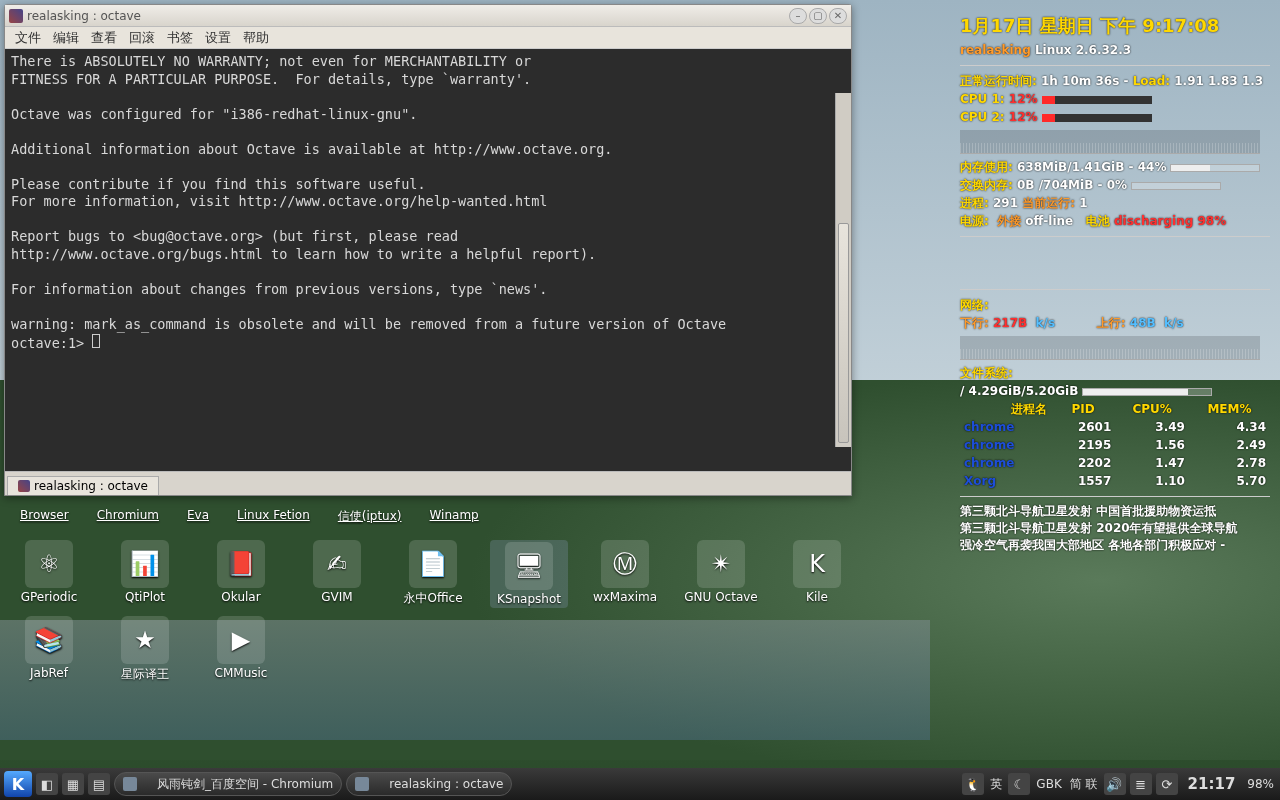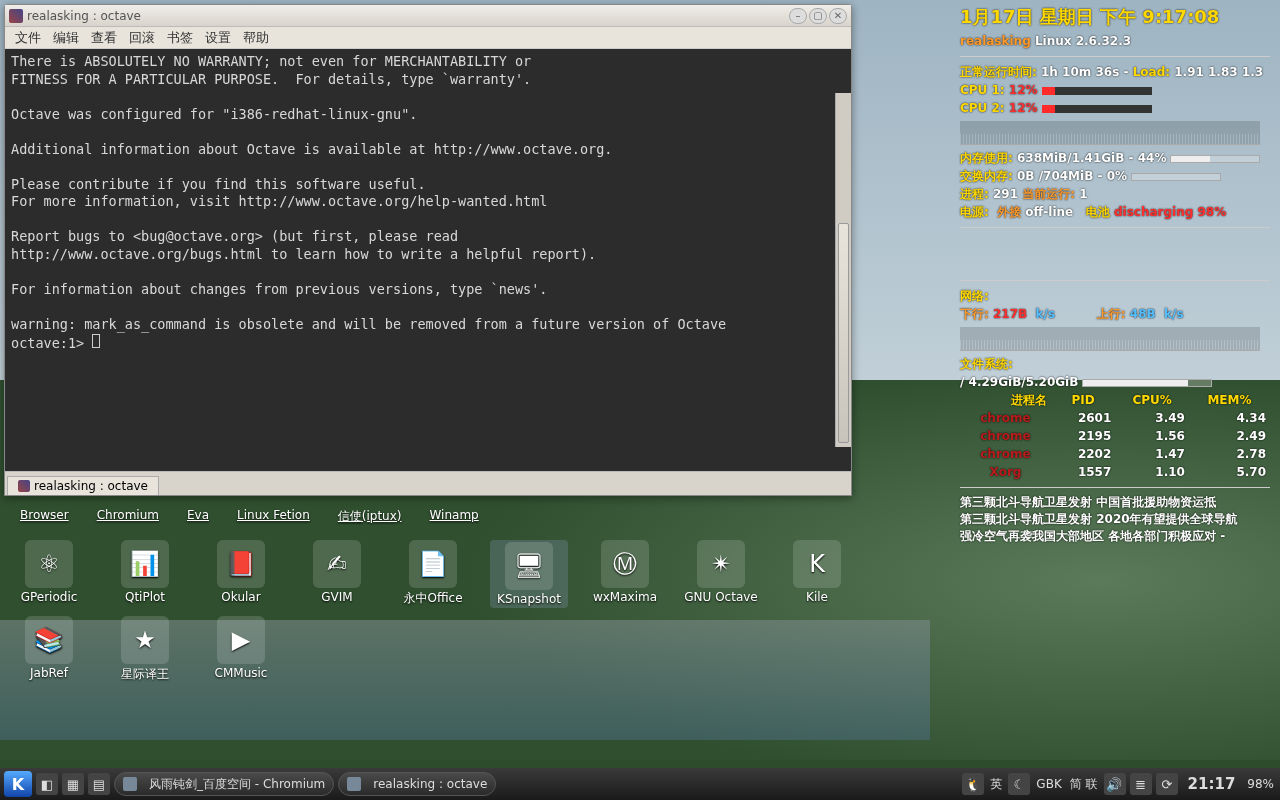--- a/index.html
+++ b/index.html
@@ -11,21 +11,21 @@
 }
 
 .bg-sky { position:absolute; left:0; right:0; top:0; height:420px;
   background: linear-gradient(to bottom,#9eb4c2,#c4d2da); }
 .bg-hill { position:absolute; left:0; right:0; top:380px; bottom:40px;
   background: radial-gradient(ellipse 900px 300px at 1100px 200px,#5a7a5a,#2f4f2f 70%); }
 .bg-water { position:absolute; left:0; right:350px; top:620px; height:120px;
   background: linear-gradient(#7a8a8a,#4a6a7a); opacity:.6; }
 
 
-.conky { position:absolute; right:10px; top:3px; width:310px;
+.conky { position:absolute; right:10px; top:12px; width:310px;
   font-family:"DejaVu Sans",sans-serif; font-size:12px; font-weight:bold;
   color:#fff; line-height:1.5; text-shadow:0 0 2px #000; }
 .conky .date { color:#ffd800; font-size:18px; margin-bottom:2px; white-space:nowrap;}
 .conky .host { font-size:12px; }
 .conky .host b { color:#ff9a2a; }
 .conky hr { border:none; border-top:1px solid #ccc; margin:6px 0; }
 .ylab { color:#ffd800; }
 .rlab { color:#ff3030; }
 .olab { color:#ff9a2a; }
 .blab { color:#55bfff; }
@@ -37,21 +37,21 @@
   vertical-align:middle; margin-left:4px; position:relative; border:1px solid #aaa;}
 .mem-bar i { position:absolute; left:0; top:0; bottom:0; background:#eee; }
 .sparkline { width:300px; height:24px; background:rgba(0,0,0,.15);
   border-bottom:1px solid #aaa; margin:4px 0; position:relative; }
 .sparkline::after { content:""; position:absolute; left:0; right:0; bottom:0; height:10px;
   background: repeating-linear-gradient(90deg,rgba(255,255,255,.4) 0 1px,transparent 1px 3px); opacity:.5;}
 .proc-table { width:100%; border-collapse:collapse; font-size:12px; }
 .proc-table th { color:#ffd800; text-align:center; font-weight:bold; padding:0 4px;}
 .proc-table th:first-child { text-align:right; }
 .proc-table td { text-align:right; padding:0 4px; color:#fff; }
-.proc-table td:first-child { text-align:center; color:#b91c1c; }
+.proc-table td:first-child { text-align:left; color:#1d4ed8; }
 .news { font-size:12px; color:#fff; margin-top:4px; line-height:1.4; }
 
 
 .win { position:absolute; left:4px; top:4px; width:848px; height:492px;
   background:#e8e4e0; border:1px solid #888; border-radius:3px 3px 0 0;
   box-shadow:0 2px 8px rgba(0,0,0,.4); display:flex; flex-direction:column; }
 .titlebar { height:22px; display:flex; align-items:center;
   background:linear-gradient(#f0ede8,#d8d4cc); padding:0 4px; font-size:12px;
   border-bottom:1px solid #bbb; }
 .titlebar .ico { width:14px; height:14px; margin-right:4px;
@@ -87,21 +87,21 @@
 
 .taskbar { position:absolute; left:0; right:0; bottom:0; height:32px;
   background:linear-gradient(#3a3a3a,#1a1a1a); display:flex; align-items:center;
   padding:0 4px; gap:4px; color:#ddd; font-size:12px; }
 .kmenu { width:28px; height:26px; background:linear-gradient(#5af,#14a);
   border-radius:4px; display:flex; align-items:center; justify-content:center;
   color:#fff; font-weight:bold; font-size:16px; cursor:pointer; }
 .tray-ico { width:22px; height:22px; background:#444; border-radius:3px;
   display:flex; align-items:center; justify-content:center; font-size:13px; cursor:pointer;}
 .task { height:24px; padding:0 8px; background:linear-gradient(#4a4a4a,#2a2a2a);
-  border:1px solid #555; border-radius:12px; display:flex; align-items:center; gap:12px;
+  border:1px solid #555; border-radius:12px; display:flex; align-items:center; gap:20px;
   max-width:300px; overflow:hidden; white-space:nowrap; cursor:pointer; }
 .task .tico { width:14px; height:14px; background:#789; border-radius:2px; }
 .spacer { flex:1; }
 .clock { font-size:15px; font-weight:bold; padding:0 6px; }
 .tray-text { padding:0 2px; }
 .scroll { position:absolute; right:0; top:44px; bottom:24px; width:16px;
   background:#d0ccc4; border-left:1px solid #aaa; }
 .scroll .thumb { position:absolute; left:2px; right:2px; bottom:4px; height:220px;
   background:linear-gradient(#e8e4dc,#c8c4bc); border:1px solid #999; border-radius:2px; }
 </style>

